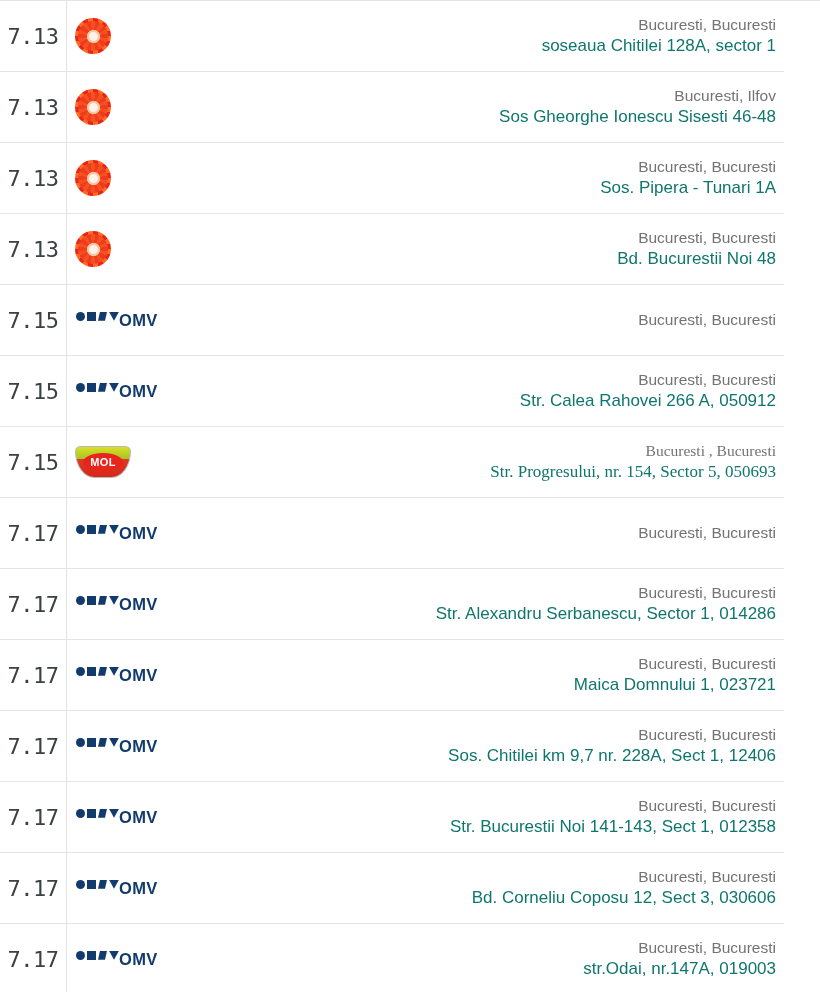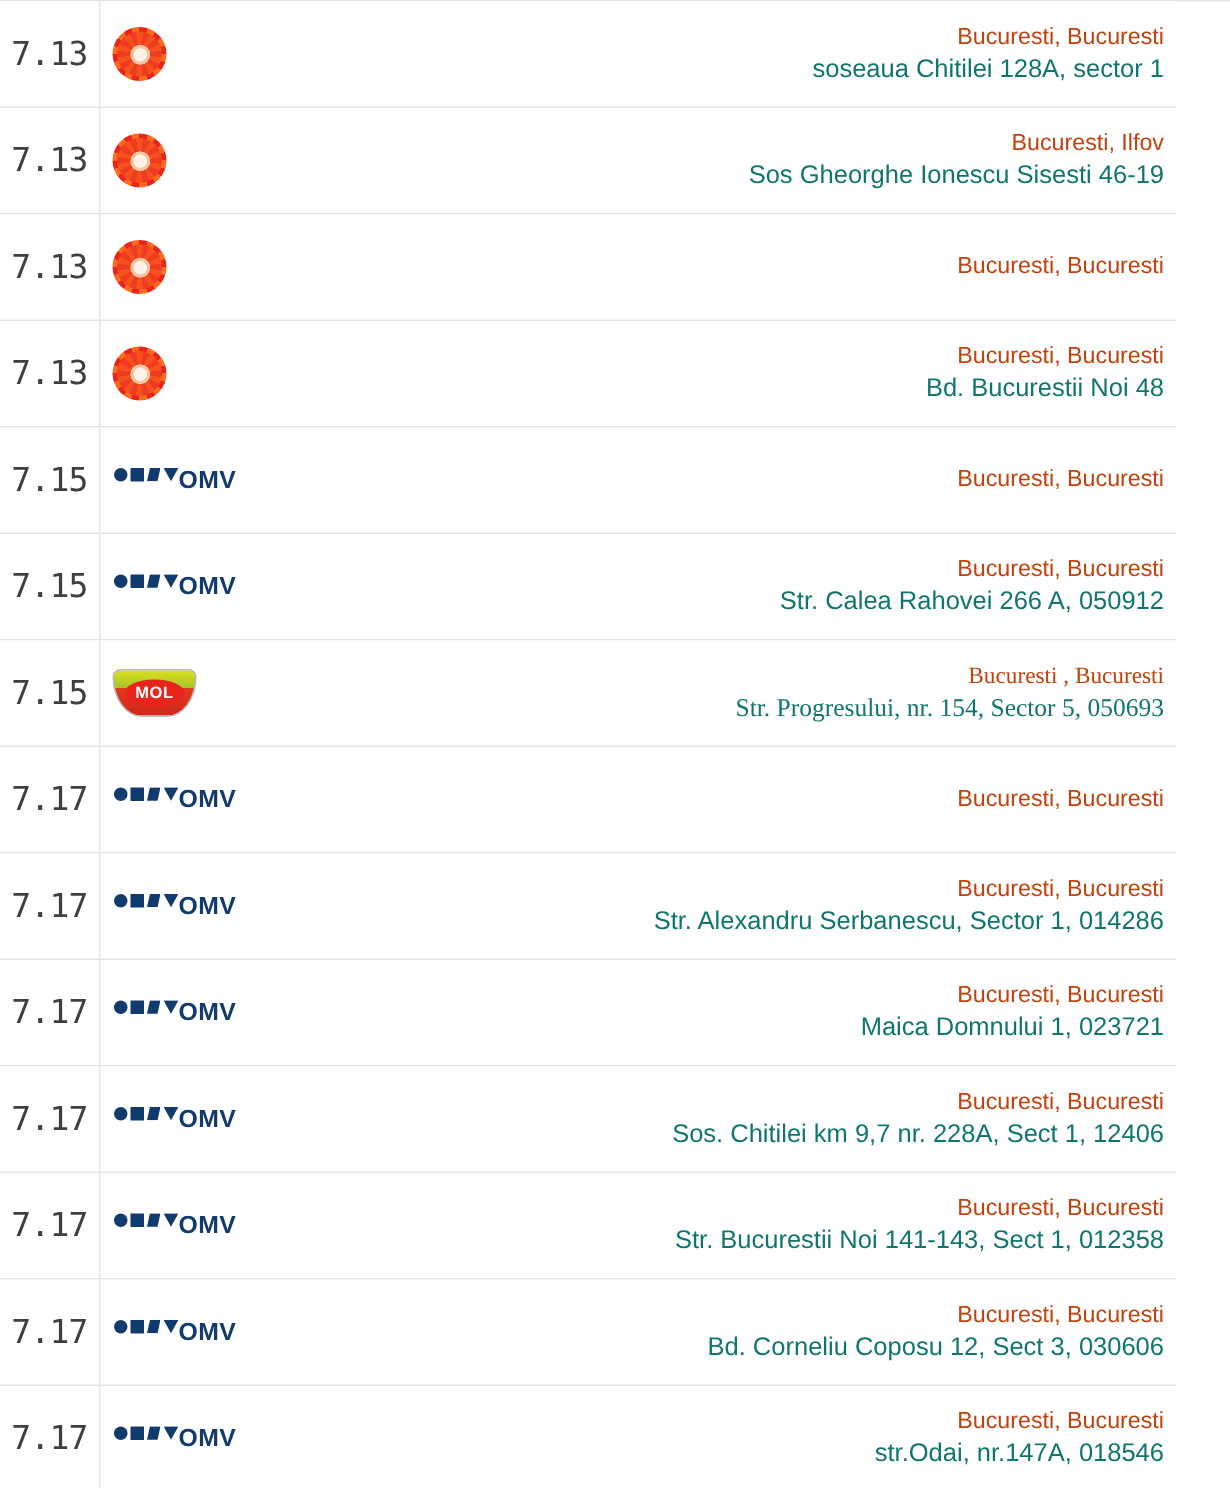--- a/index.html
+++ b/index.html
@@ -58,21 +58,21 @@
   .info-cell {
     flex: 1 1 auto;
     display: flex;
     flex-direction: column;
     justify-content: center;
     padding-right: 8px;
     min-width: 0;
   }
   .city {
     font-size: 15.5px;
-    color: #c2410c;
+    color: #737373;
     line-height: 19px;
     margin-bottom: 1px;
     white-space: nowrap;
   }
   .addr {
     font-size: 17px;
     color: #0f766e;
     line-height: 22px;
     white-space: nowrap;
     overflow: hidden;
@@ -210,33 +210,34 @@
     <div class="row">
       <div class="price-cell">7.13</div>
       <div class="logo-cell">
         <div class="logo-rompetrol">
           <div class="petals"></div>
           <div class="core"></div>
         </div>
       </div>
       <div class="info-cell">
         <div class="city">Bucuresti, Ilfov</div>
-        <div class="addr">Sos Gheorghe Ionescu Sisesti 46-19</div>
+        <div class="addr">Sos Gheorghe Ionescu Sisesti 46-48</div>
       </div>
     </div>
     <div class="row">
       <div class="price-cell">7.13</div>
       <div class="logo-cell">
         <div class="logo-rompetrol">
           <div class="petals"></div>
           <div class="core"></div>
         </div>
       </div>
       <div class="info-cell">
         <div class="city">Bucuresti, Bucuresti</div>
+        <div class="addr">Sos. Pipera - Tunari 1A</div>
       </div>
     </div>
     <div class="row">
       <div class="price-cell">7.13</div>
       <div class="logo-cell">
         <div class="logo-rompetrol">
           <div class="petals"></div>
           <div class="core"></div>
         </div>
       </div>
@@ -410,16 +411,16 @@
             <div class="m-circle"></div>
             <div class="m-square"></div>
             <div class="m-par"></div>
             <div class="m-tri"></div>
           </div>
           <div class="word">OMV</div>
         </div>
       </div>
       <div class="info-cell">
         <div class="city">Bucuresti, Bucuresti</div>
-        <div class="addr">str.Odai, nr.147A, 018546</div>
+        <div class="addr">str.Odai, nr.147A, 019003</div>
       </div>
     </div>
   </div>
 
 </body></html>

